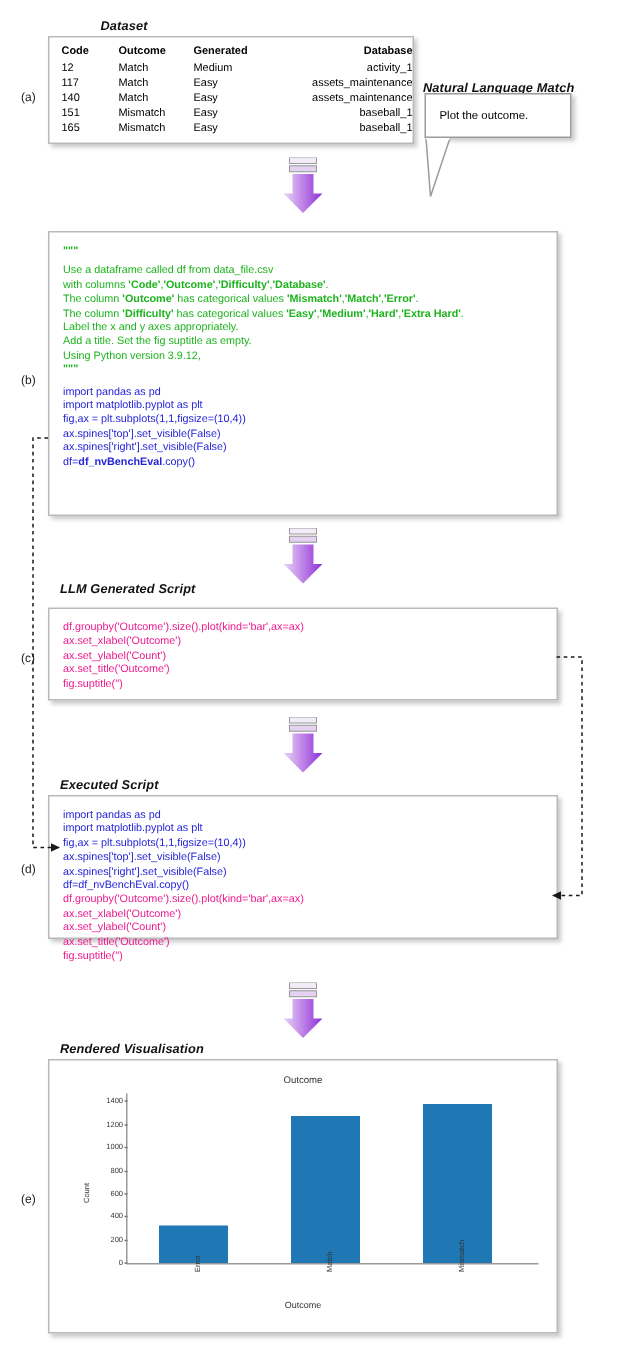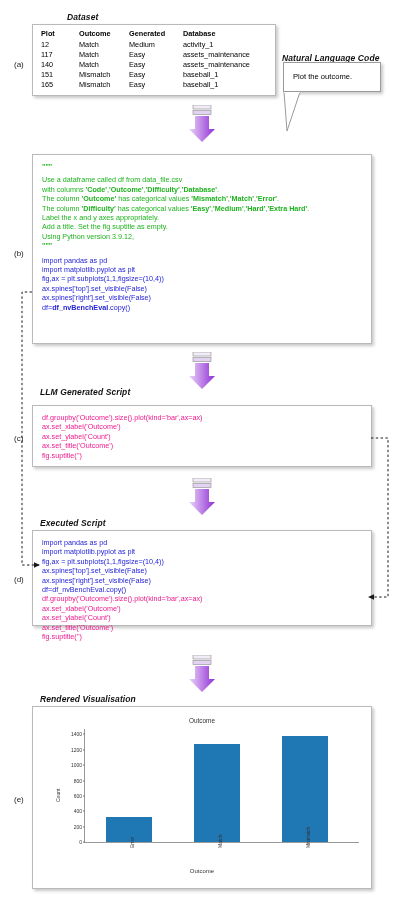--- a/index.html
+++ b/index.html
@@ -59,21 +59,21 @@
     white-space: nowrap;
   }
   table.ds td {
     text-align: left;
     padding: .5px 0;
     white-space: nowrap;
   }
   table.ds th:nth-child(1), table.ds td:nth-child(1){ width: 46px; padding-left:8px;}
   table.ds th:nth-child(2), table.ds td:nth-child(2){ width: 50px; }
   table.ds th:nth-child(3), table.ds td:nth-child(3){ width: 54px; }
-  table.ds th:nth-child(4), table.ds td:nth-child(4){ width: auto; }
+  table.ds th:nth-child(4), table.ds td:nth-child(4){ width: auto; text-align: right; }
 
   
   #nlq-bubble {
     position: absolute;
     left: 283px; top: 62px; width: 98px; height: 30px;
     background: #fff;
     border: 1px solid #9a9a9a;
     box-shadow: 2px 2px 3px rgba(0,0,0,.22);
   }
   #nlq-text {
@@ -181,21 +181,21 @@
   <div class="panel-label" style="left:14px; top:249px;">(b)</div>
   <div class="panel-label" style="left:14px; top:434px;">(c)</div>
   <div class="panel-label" style="left:14px; top:575px;">(d)</div>
   <div class="panel-label" style="left:14px; top:795px;">(e)</div>
 
   <div class="caption" style="left:47px; top:12px;margin-left:20px;">Dataset</div>
   <div class="box" id="dataset-box">
     <table class="ds">
       <thead>
         <tr>
-          <th>Plot</th>
+          <th>Code</th>
           <th>Outcome</th>
           <th>Generated</th>
           <th>Database</th>
         </tr>
       </thead>
       <tbody>
         <tr>
           <td>12</td>
           <td>Match</td>
           <td>Medium</td>
@@ -222,21 +222,21 @@
         <tr>
           <td>165</td>
           <td>Mismatch</td>
           <td>Easy</td>
           <td>baseball_1</td>
         </tr>
       </tbody>
     </table>
   </div>
 
-  <div class="caption" style="left:282px; top:53px;">Natural Language Code</div>
+  <div class="caption" style="left:282px; top:53px;">Natural Language Match</div>
   <div id="nlq-bubble">
     <div id="nlq-text">Plot the outcome.</div>
   </div>
   <svg class="bub-tail" viewBox="0 0 24 40">
     <polygon points="1,0 17,0 4,39" fill="#ffffff" stroke="#9a9a9a" stroke-width="1"></polygon>
     <line x1="1" y1="0" x2="17" y2="0" stroke="#ffffff" stroke-width="2"></line>
   </svg>
 
   <svg class="arrow" style="left:189px; top:105px;" viewBox="0 0 26 38">
     <defs>

